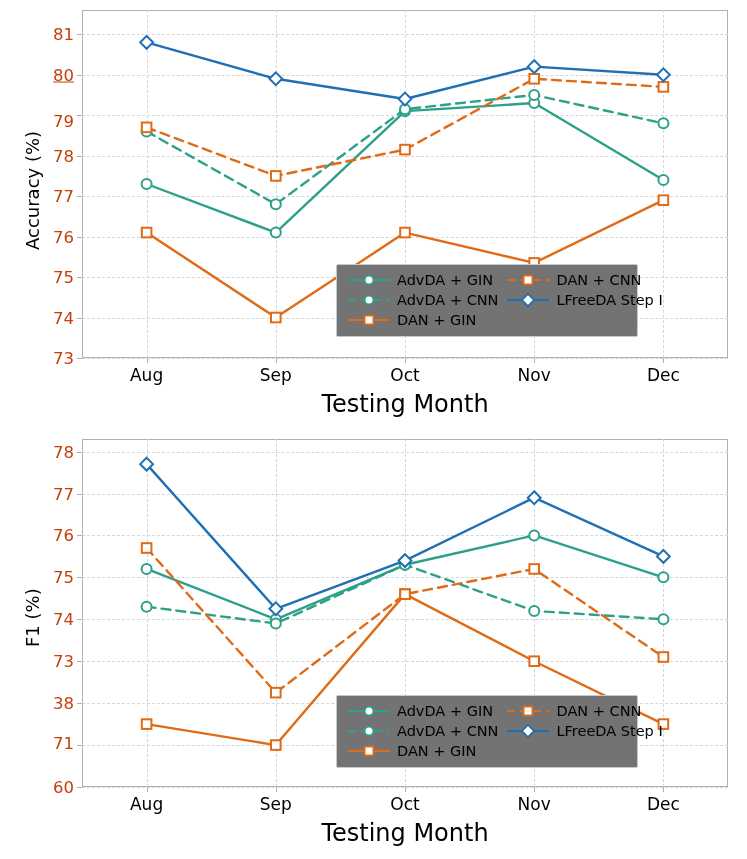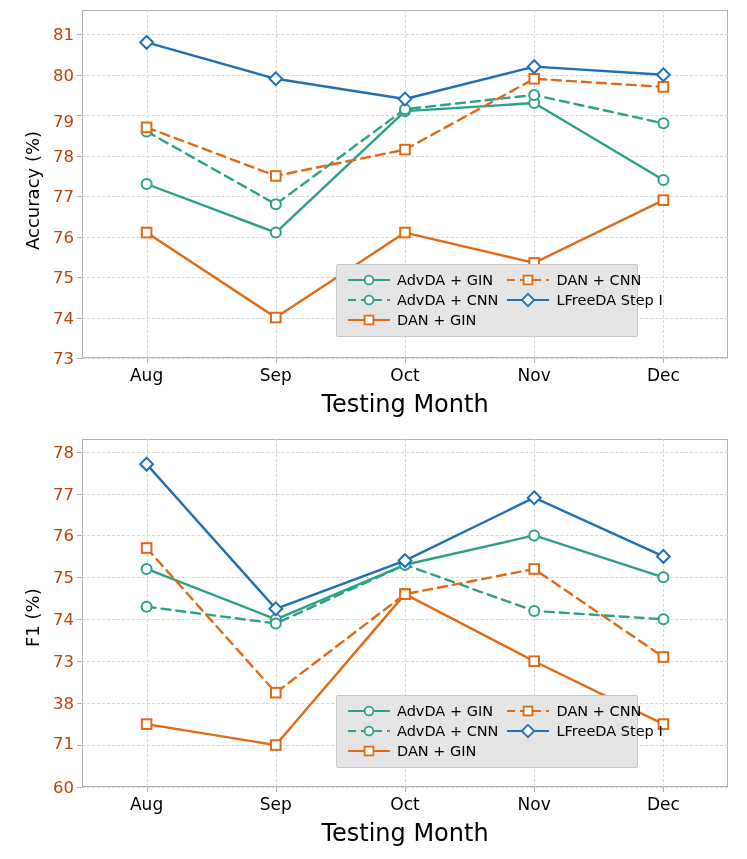--- a/index.html
+++ b/index.html
@@ -125,21 +125,21 @@
     top: 218px;
     transform: rotate(-90deg);
   }
   svg.series-layer {
     position: absolute;
     inset: 0;
     overflow: visible;
   }
   .legend {
     position: absolute;
-    background: #e5e5e5;
+    background: #737373;
     border: 1px solid #c8c8c8;
     border-radius: 2px;
     padding: 7px 10px 8px 10px;
     box-sizing: border-box;
     font-size: 15px;
   }
   #chart-accuracy .legend {
     left: 336px;
     top: 264px;
     width: 302px;
@@ -196,21 +196,21 @@
           <div class="tick-mark-y" style="top: 186.14px;"></div>
           <div class="ytick-label" style="top: 186.14px;">77</div>
           <div class="gridline-h" style="top: 145.674px;"></div>
           <div class="tick-mark-y" style="top: 145.674px;"></div>
           <div class="ytick-label" style="top: 145.674px;">78</div>
           <div class="gridline-h" style="top: 105.209px;"></div>
           <div class="tick-mark-y" style="top: 105.209px;"></div>
           <div class="ytick-label" style="top: 111px;">79</div>
           <div class="gridline-h" style="top: 64.7442px;"></div>
           <div class="tick-mark-y" style="top: 64.7442px;"></div>
-          <div class="ytick-label" style="top: 64.7442px;">80</div>
+          <div class="ytick-label" style="top: 64.7442px; text-decoration: underline;">80</div>
           <div class="gridline-h" style="top: 24.2791px;"></div>
           <div class="tick-mark-y" style="top: 24.2791px;"></div>
           <div class="ytick-label" style="top: 24.2791px;">81</div>
           <div class="gridline-v" style="left: 64.6px;"></div>
           <div class="tick-mark-x" style="left: 64.6px;"></div>
           <div class="xtick-label" style="left: 64.6px;">Aug</div>
           <div class="gridline-v" style="left: 193.8px;"></div>
           <div class="tick-mark-x" style="left: 193.8px;"></div>
           <div class="xtick-label" style="left: 193.8px;">Sep</div>
           <div class="gridline-v" style="left: 323px;"></div>

